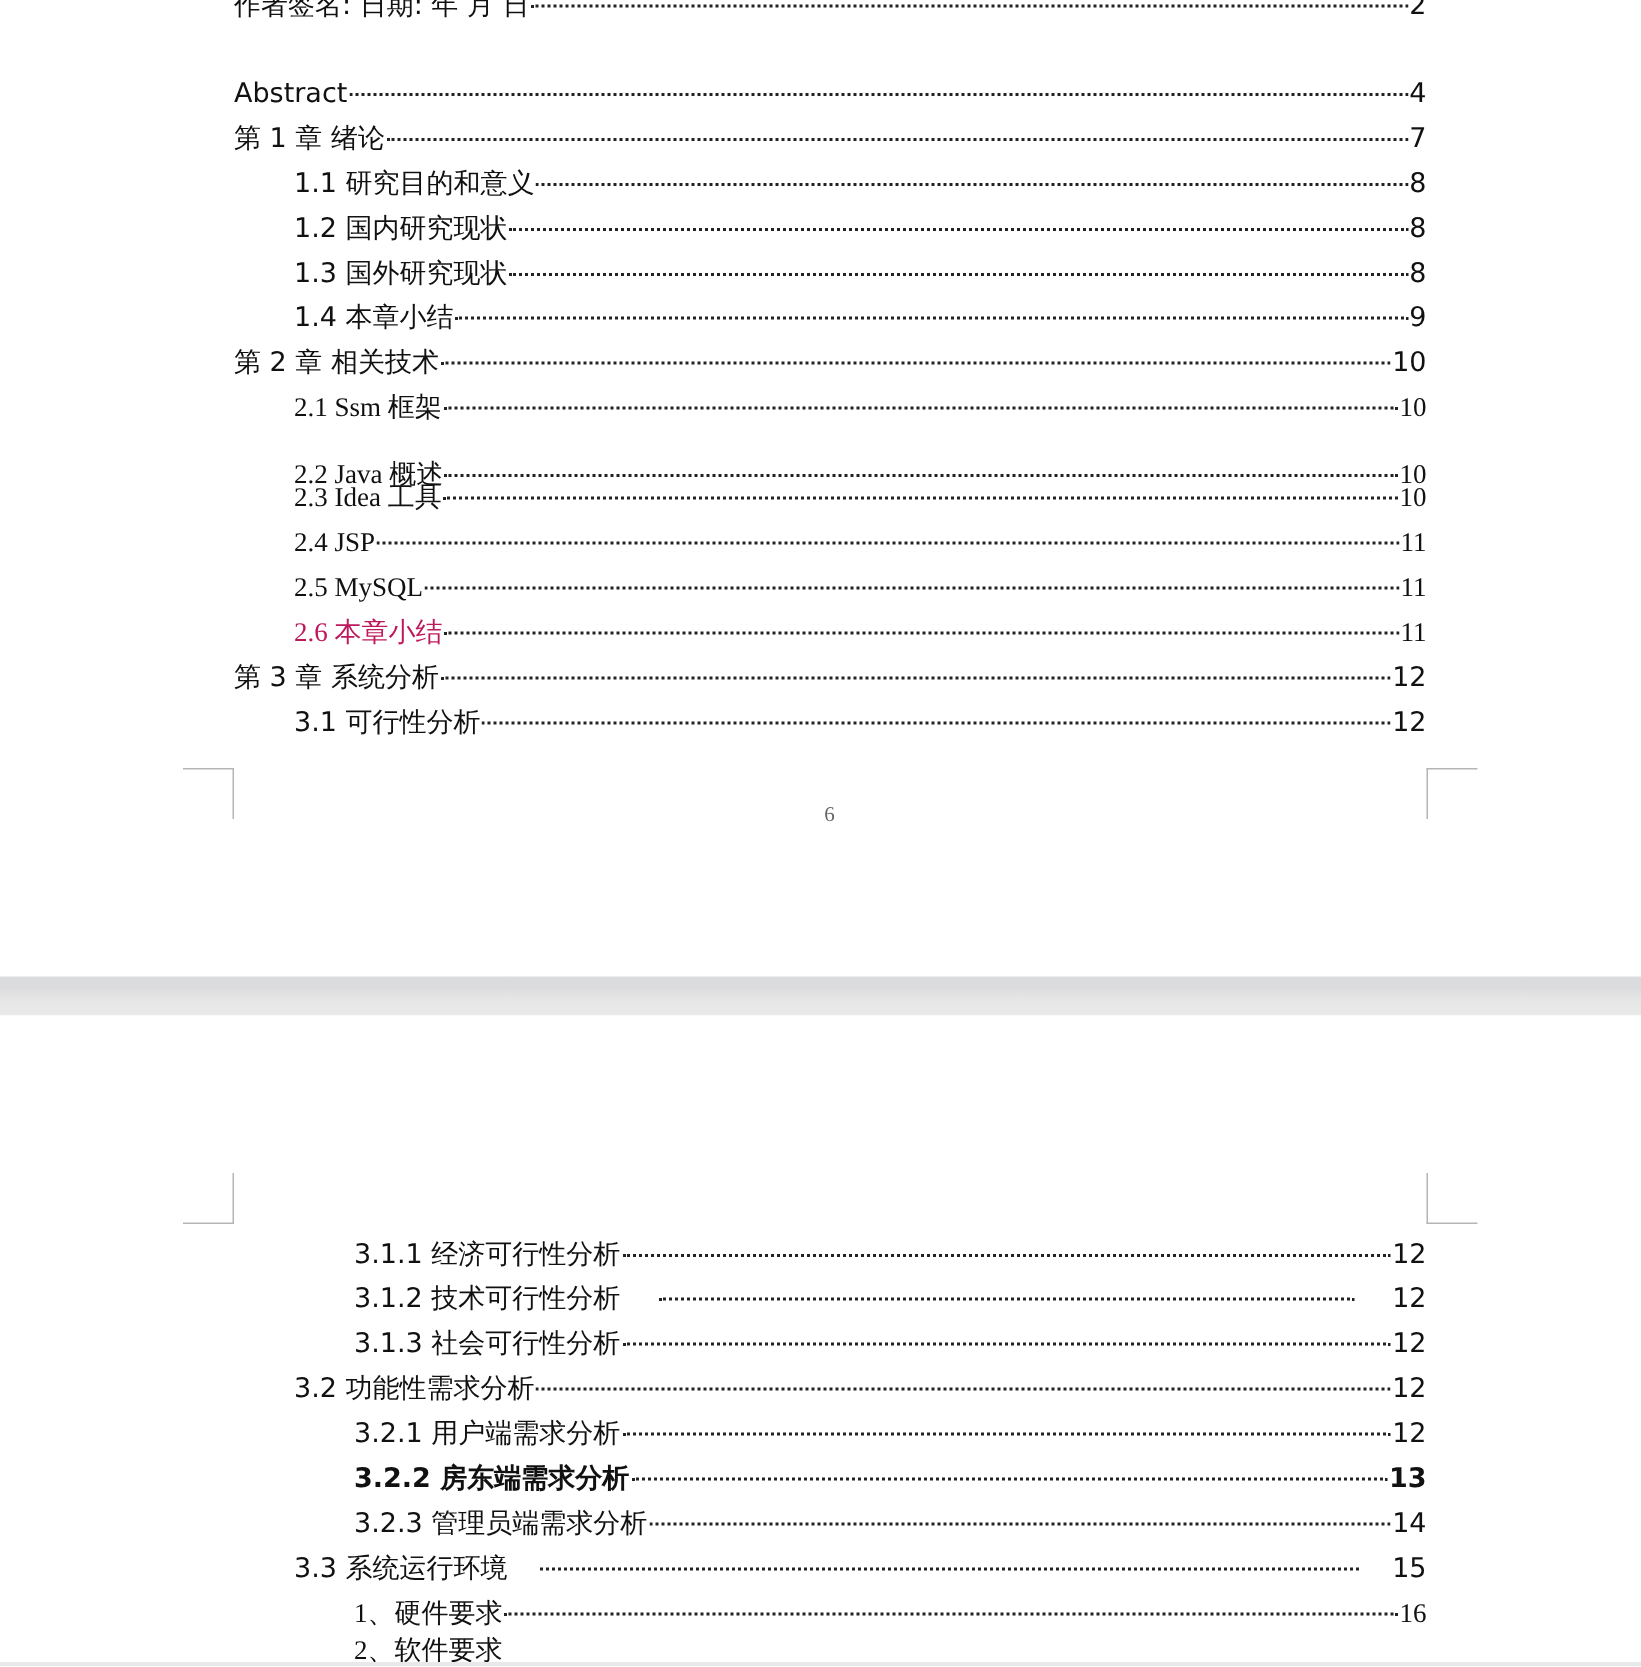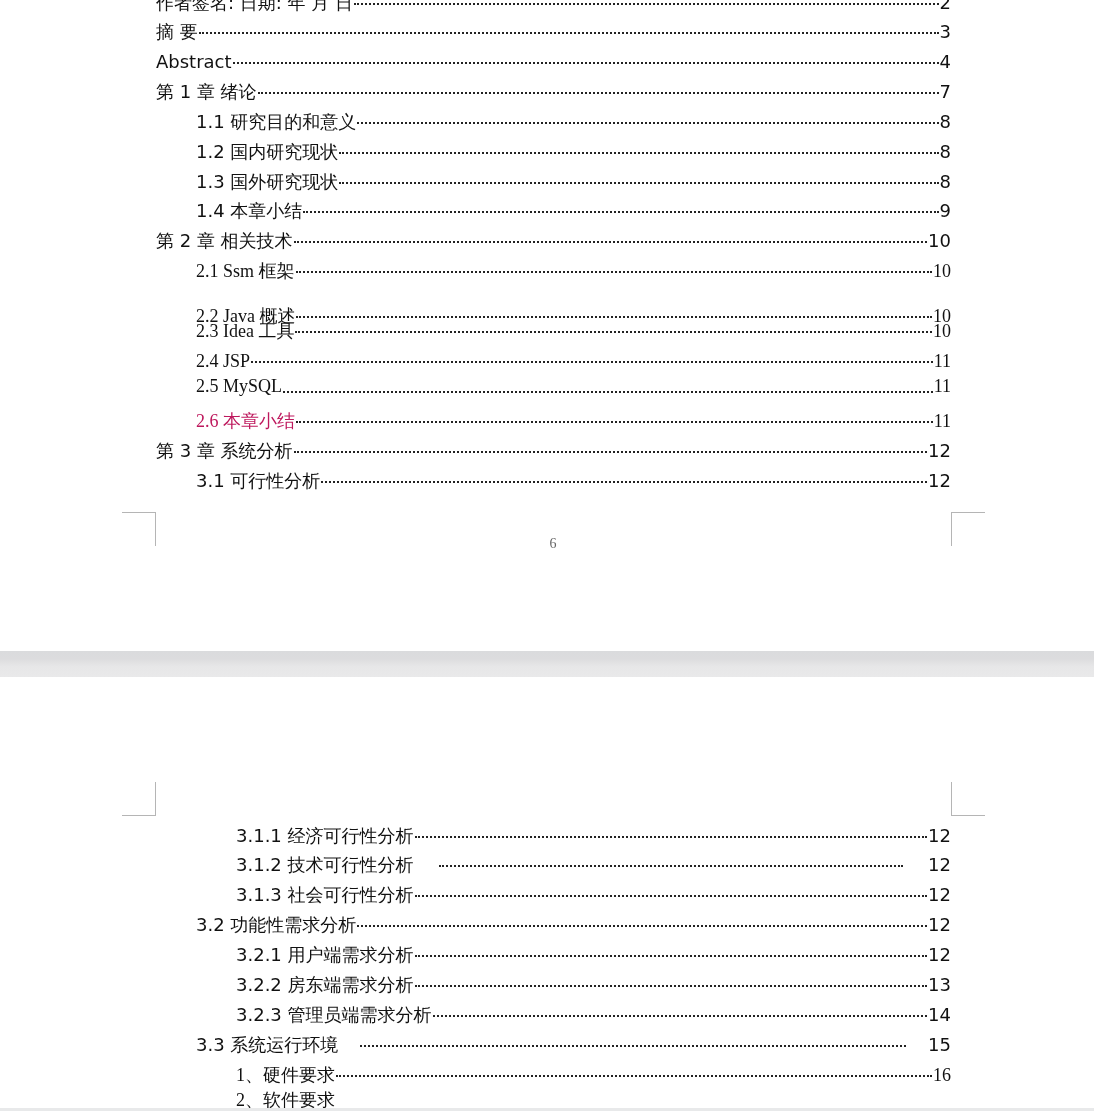--- a/index.html
+++ b/index.html
@@ -53,25 +53,20 @@
 </head>
 <body>
 
 <div class="page page1">
 
   <div class="toc-line" style="left:156px; width:795px; top:-13px;">
     <span class="label">作者签名:                日期:      年    月    日</span>
     <span class="leader"></span>
     <span class="pg">2</span>
   </div>
-  <div class="toc-line" style="left:156px; width:795px; top:16px;">
-    <span class="label">摘    要</span>
-    <span class="leader"></span>
-    <span class="pg">3</span>
-  </div>
   <div class="toc-line" style="left:156px; width:795px; top:46px;">
     <span class="label">Abstract</span>
     <span class="leader"></span>
     <span class="pg">4</span>
   </div>
   <div class="toc-line" style="left:156px; width:795px; top:76px;">
     <span class="label">第 1 章  绪论</span>
     <span class="leader"></span>
     <span class="pg">7</span>
   </div>
@@ -113,21 +108,21 @@
   <div class="toc-line serif" style="left:196px; width:755px; top:315px;">
     <span class="label">2.3 Idea 工具</span>
     <span class="leader"></span>
     <span class="pg">10</span>
   </div>
   <div class="toc-line serif" style="left:196px; width:755px; top:345px;">
     <span class="label">2.4 JSP</span>
     <span class="leader"></span>
     <span class="pg">11</span>
   </div>
-  <div class="toc-line serif" style="left:196px; width:755px; top:375px;align-items:center;">
+  <div class="toc-line serif" style="left:196px; width:755px; top:375px;">
     <span class="label">2.5 MySQL</span>
     <span class="leader"></span>
     <span class="pg">11</span>
   </div>
   <div class="toc-line serif" style="left:196px; width:755px; top:405px;">
     <span class="label gray">2.6  本章小结</span>
     <span class="leader"></span>
     <span class="pg">11</span>
   </div>
   <div class="toc-line" style="left:156px; width:795px; top:435px;">
@@ -176,21 +171,21 @@
 <div class="toc-line" style="left:196px; width:755px; top:909px;">
   <span class="label">3.2 功能性需求分析</span>
   <span class="leader"></span>
   <span class="pg">12</span>
 </div>
 <div class="toc-line" style="left:236px; width:715px; top:939px;">
   <span class="label">3.2.1 用户端需求分析</span>
   <span class="leader"></span>
   <span class="pg">12</span>
 </div>
-<div class="toc-line" style="left:236px; width:715px; top:969px;">
+<div class="toc-line" style="left:236px; width:715px; top:969px;font-weight:bold;">
   <span class="label">3.2.2 房东端需求分析</span>
   <span class="leader"></span>
   <span class="pg">13</span>
 </div>
 <div class="toc-line" style="left:236px; width:715px; top:999px;">
   <span class="label">3.2.3 管理员端需求分析</span>
   <span class="leader"></span>
   <span class="pg">14</span>
 </div>
 <div class="toc-line" style="left:196px; width:755px; top:1029px;gap:21px;">

